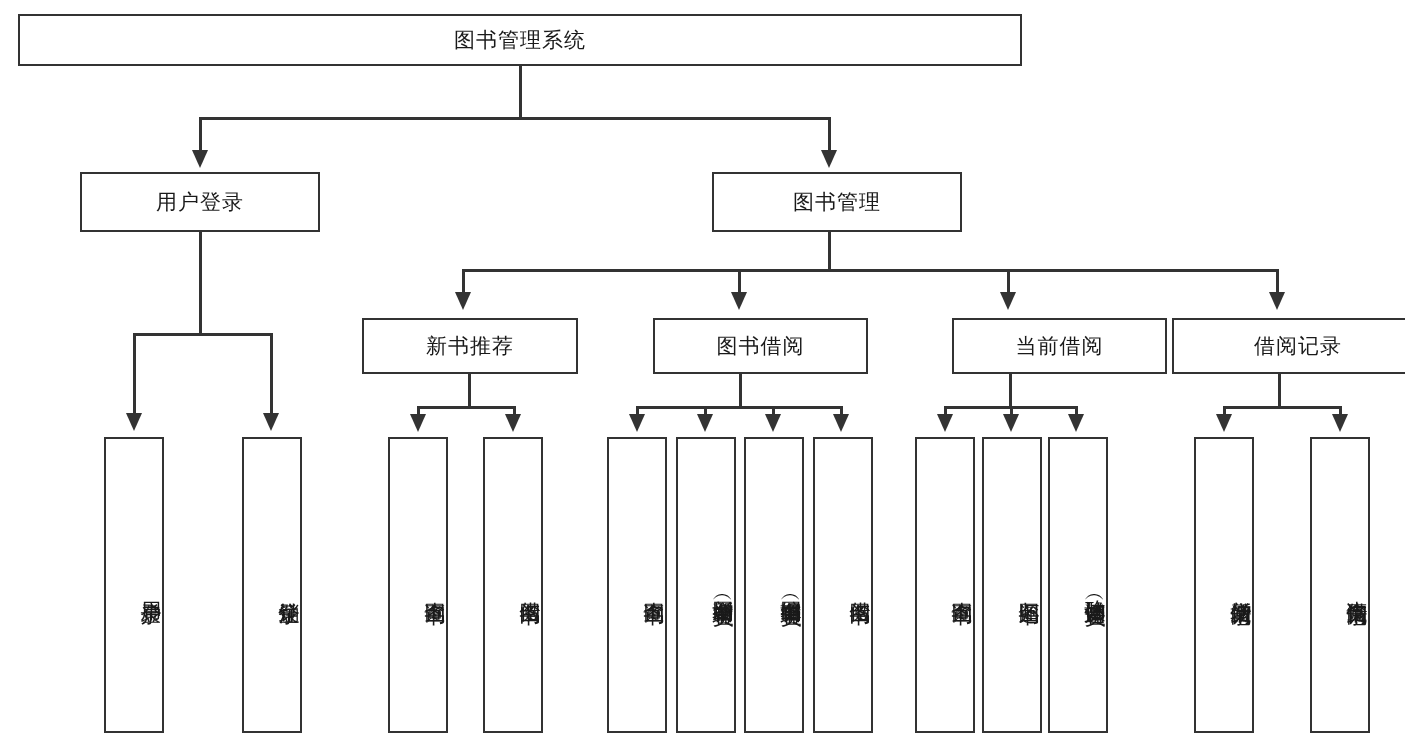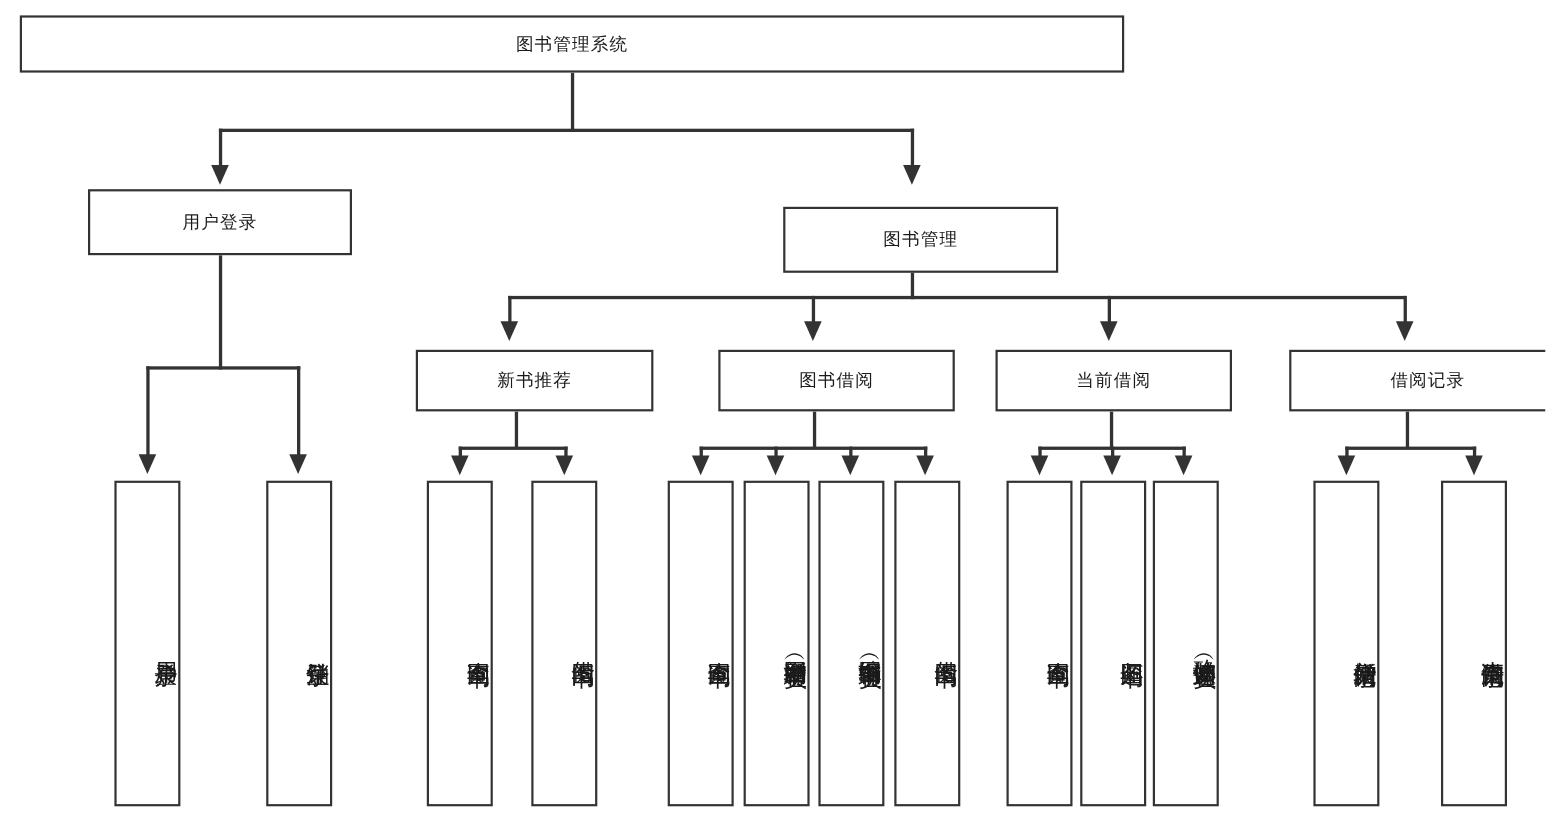--- a/index.html
+++ b/index.html
@@ -21,21 +21,21 @@
     position: absolute;
     box-sizing: border-box;
     border: 2px solid #333333;
     background: #ffffff;
     display: flex;
     align-items: center;
     justify-content: center;
     color: #1a1a1a;
   }
   .node.horiz {
-    font-size: 16px;
+    font-size: 21px;
     letter-spacing: 1px;
   }
   .node.vert {
     writing-mode: vertical-rl;
     text-orientation: upright;
     font-size: 21px;
     line-height: 1.05;
     letter-spacing: 1px;
     align-items: flex-start;
     justify-content: center;
@@ -132,33 +132,33 @@
   <div class="arrow" style="left:1332px; top:414px;"></div>
 
   <div class="node horiz" style="left:18px; top:14px; width:1004px; height:52px;">
     <span>图书管理系统</span>
   </div>
 
   <div class="node horiz" style="left:80px; top:172px; width:240px; height:60px;">
     <span>用户登录</span>
   </div>
 
-  <div class="node horiz" style="left:712px; top:172px; width:250px; height:60px;margin-top:16px;">
+  <div class="node horiz" style="left:712px; top:172px; width:250px; height:60px;">
     <span>图书管理</span>
   </div>
 
-  <div class="node horiz" style="left:378px; top:318px; width:216px; height:56px;">
+  <div class="node horiz" style="left:362px; top:318px; width:216px; height:56px;">
     <span>新书推荐</span>
   </div>
 
   <div class="node horiz" style="left:633px; top:318px; width:215px; height:56px;margin-left:20px;">
     <span>图书借阅</span>
   </div>
 
-  <div class="node horiz" style="left:905px; top:318px; width:215px; height:56px;">
+  <div class="node horiz" style="left:952px; top:318px; width:215px; height:56px;">
     <span>当前借阅</span>
   </div>
 
   <div class="node horiz" style="left:1172px; top:318px; width:252px; height:56px;text-align:center;">
     <span>借阅记录</span>
   </div>
 
   <div class="node vert" style="left:104px; top:437px; width:60px; height:296px;">
     <span>用户登录</span>
   </div>

